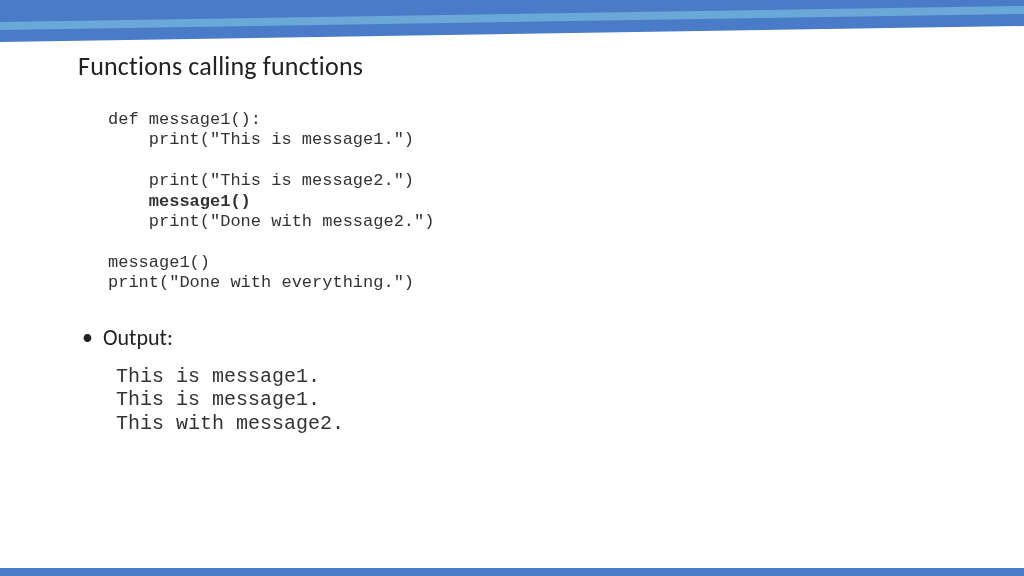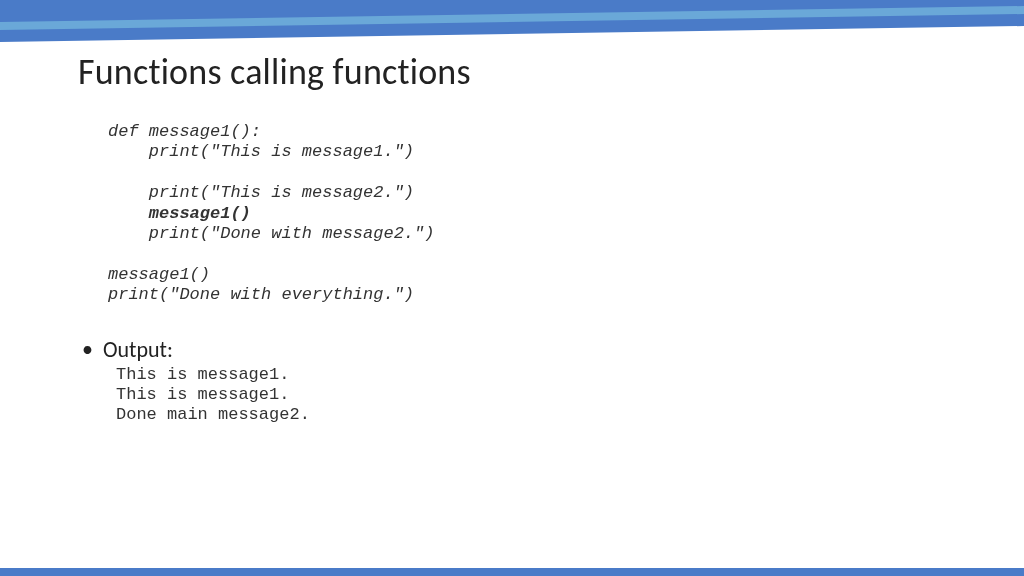--- a/index.html
+++ b/index.html
@@ -24,59 +24,58 @@
       background: #4a7bc8;
     }
     .content {
       position: absolute;
       top: 50px;
       left: 78px;
       right: 60px;
       bottom: 20px;
     }
     h1 {
-      font-size: 36px;
+      font-size: 26px;
       font-weight: 300;
       color: #222;
       margin-bottom: 28px;
       letter-spacing: 0.2px;
     }
     .code-block {
       font-family: 'Courier New', Courier, monospace;
       font-size: 17px;
       line-height: 1.2;
       color: #333;
       margin-left: 30px;
       margin-bottom: 30px;
-      font-style: italic;
     }
     .code-line { white-space: pre; }
     .bold { font-weight: bold; }
     .bullet-section {
       margin-left: 8px;
     }
     .bullet-line {
       font-size: 22px;
       color: #222;
       font-weight: 400;
       display: flex;
       align-items: baseline;
     }
     .bullet-dot {
       font-size: 22px;
       margin-right: 10px;
       margin-left: -4px;
     }
     .output-block {
       font-family: 'Courier New', Courier, monospace;
-      font-size: 17px;
+      font-size: 20px;
       line-height: 1.18;
       color: #333;
       margin-left: 30px;
-      margin-top: 2px;
+      margin-top: 14px;
     }
     .output-line { white-space: pre; }
   </style>
 </head>
 <body>
 
 <div class="top-band">
   <svg width="1024" height="42" viewBox="0 0 1024 42">
     <polygon points="0,0 1024,0 1024,14 0,30" fill="#4a7bc8"></polygon>
     <polygon points="0,22 1024,6 1024,22 0,40" fill="#6aa8d8"></polygon>
@@ -100,18 +99,18 @@
     </div>
 
   <div class="bullet-section">
     <div class="bullet-line">
       <span class="bullet-dot">•</span>
       <span>Output:</span>
     </div>
     <div class="output-block">
         <div class="output-line">This is message1.</div>
         <div class="output-line">This is message1.</div>
-        <div class="output-line">Done main message2.</div>
+        <div class="output-line">This with message2.</div>
       </div>
   </div>
 </div>
 
 <div class="bottom-band"></div>
 
 </body></html>

